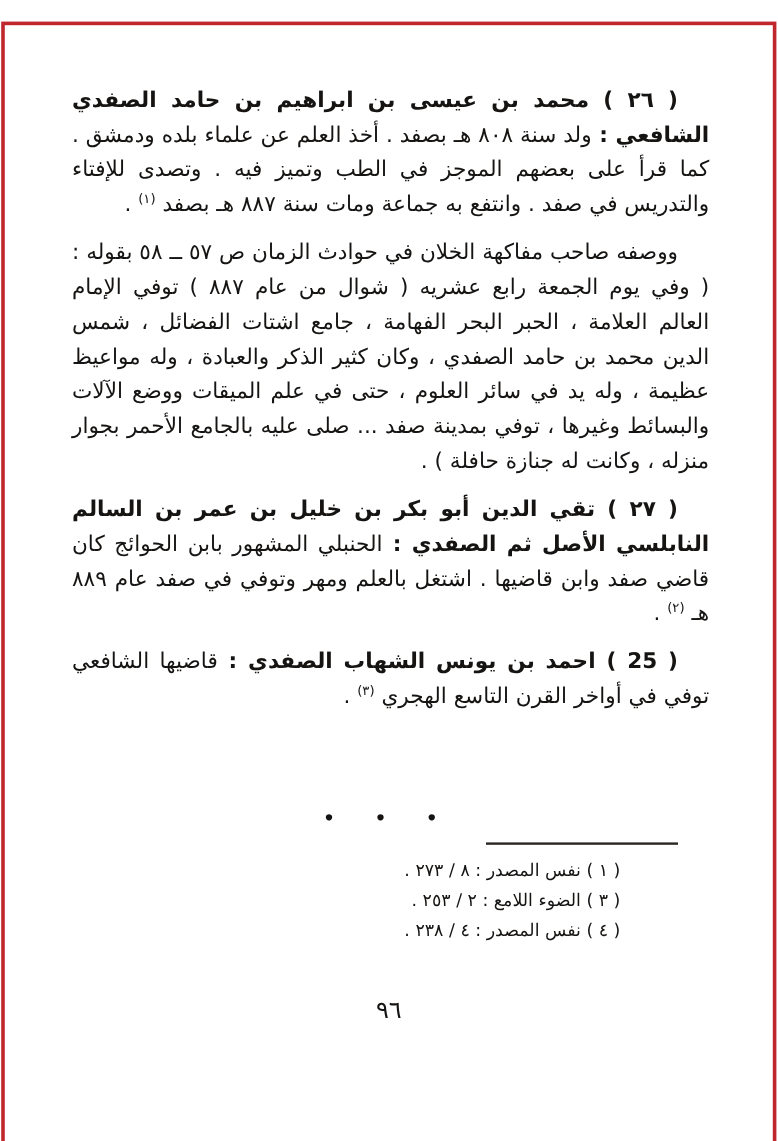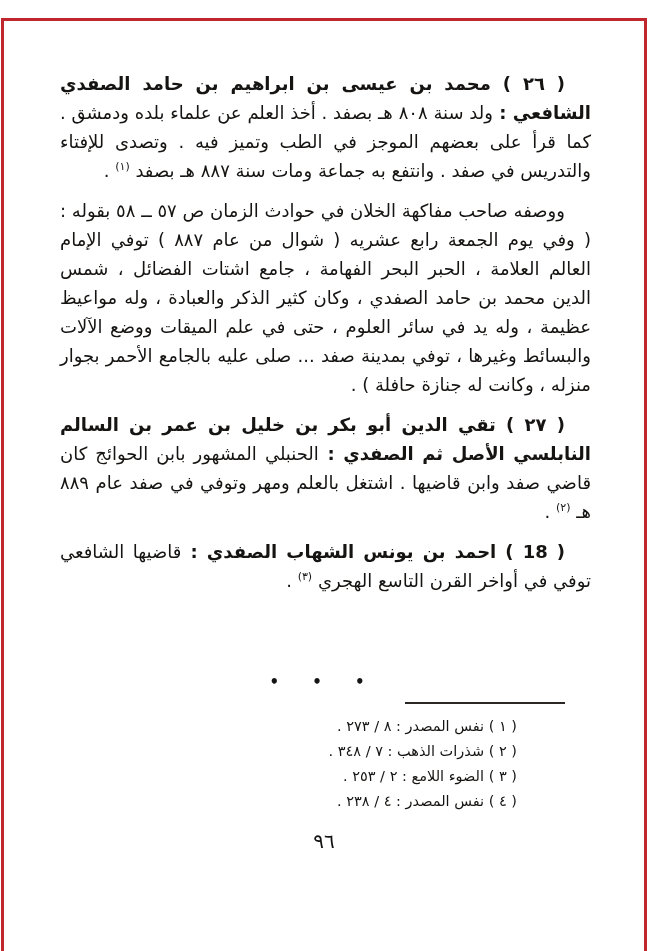--- a/index.html
+++ b/index.html
@@ -82,28 +82,27 @@
 </head>
 <body>
 
 <div class="page">
   <div class="frame" style="border-color: rgb(192, 39, 45);"></div>
 
   <div class="text-body" id="paragraphs">
       <p><span class="seg-bold">( ٢٦ ) محمد بن عيسى بن ابراهيم بن حامد الصفدي الشافعي : </span><span>ولد سنة ٨٠٨ هـ بصفد . أخذ العلم عن علماء بلده ودمشق . كما قرأ على بعضهم الموجز في الطب وتميز فيه . وتصدى للإفتاء والتدريس في صفد . وانتفع به جماعة ومات سنة ٨٨٧ هـ بصفد </span><span class="fn-ref">(١)</span><span> .</span></p>
       <p><span>ووصفه صاحب مفاكهة الخلان في حوادث الزمان ص ٥٧ ــ ٥٨ بقوله : ( وفي يوم الجمعة رابع عشريه ( شوال من عام ٨٨٧ ) توفي الإمام العالم العلامة ، الحبر البحر الفهامة ، جامع اشتات الفضائل ، شمس الدين محمد بن حامد الصفدي ، وكان كثير الذكر والعبادة ، وله مواعيظ عظيمة ، وله يد في سائر العلوم ، حتى في علم الميقات ووضع الآلات والبسائط وغيرها ، توفي بمدينة صفد ... صلى عليه بالجامع الأحمر بجوار منزله ، وكانت له جنازة حافلة ) .</span></p>
       <p><span class="seg-bold">( ٢٧ ) تقي الدين أبو بكر بن خليل بن عمر بن السالم النابلسي الأصل ثم الصفدي : </span><span>الحنبلي المشهور بابن الحوائج كان قاضي صفد وابن قاضيها . اشتغل بالعلم ومهر وتوفي في صفد عام ٨٨٩ هـ </span><span class="fn-ref">(٢)</span><span> .</span></p>
-      <p><span class="seg-bold">( 18 ) احمد بن يونس الشهاب الصفدي : </span><span>قاضيها الشافعي توفي في أواخر القرن التاسع الهجري </span><span class="fn-ref">(٣)</span><span> .</span></p>
+      <p><span class="seg-bold">( 25 ) احمد بن يونس الشهاب الصفدي : </span><span>قاضيها الشافعي توفي في أواخر القرن التاسع الهجري </span><span class="fn-ref">(٣)</span><span> .</span></p>
     </div>
 
   <div class="ornament">• • •</div>
 
   <div class="footnote-rule"></div>
 
   <div class="footnotes" id="footnotes">
       <div>( ١ ) نفس المصدر : ٨ / ٢٧٣ .</div>
-      <div>( ٢ ) شذرات الذهب : ٧ / ٣٤٨ .</div>
       <div>( ٣ ) الضوء اللامع : ٢ / ٢٥٣ .</div>
       <div>( ٤ ) نفس المصدر : ٤ / ٢٣٨ .</div>
     </div>
 
   <div class="page-number">٩٦</div>
 </div>
 
 </body></html>

